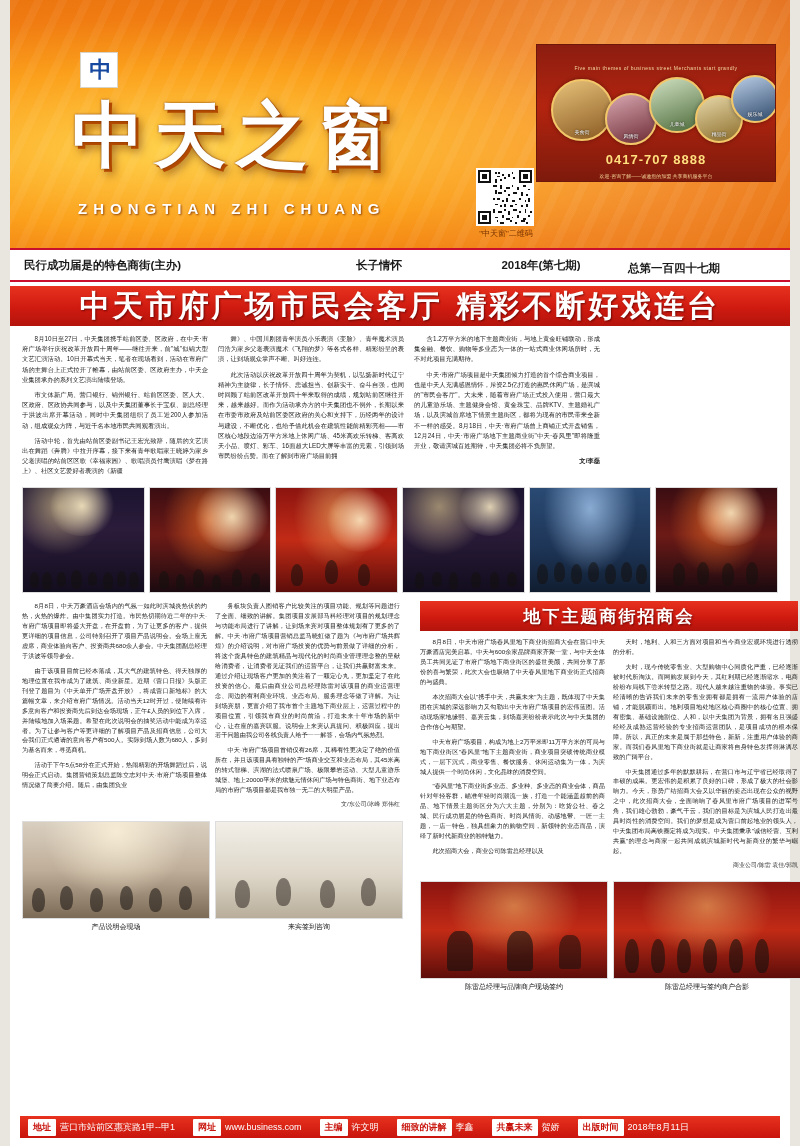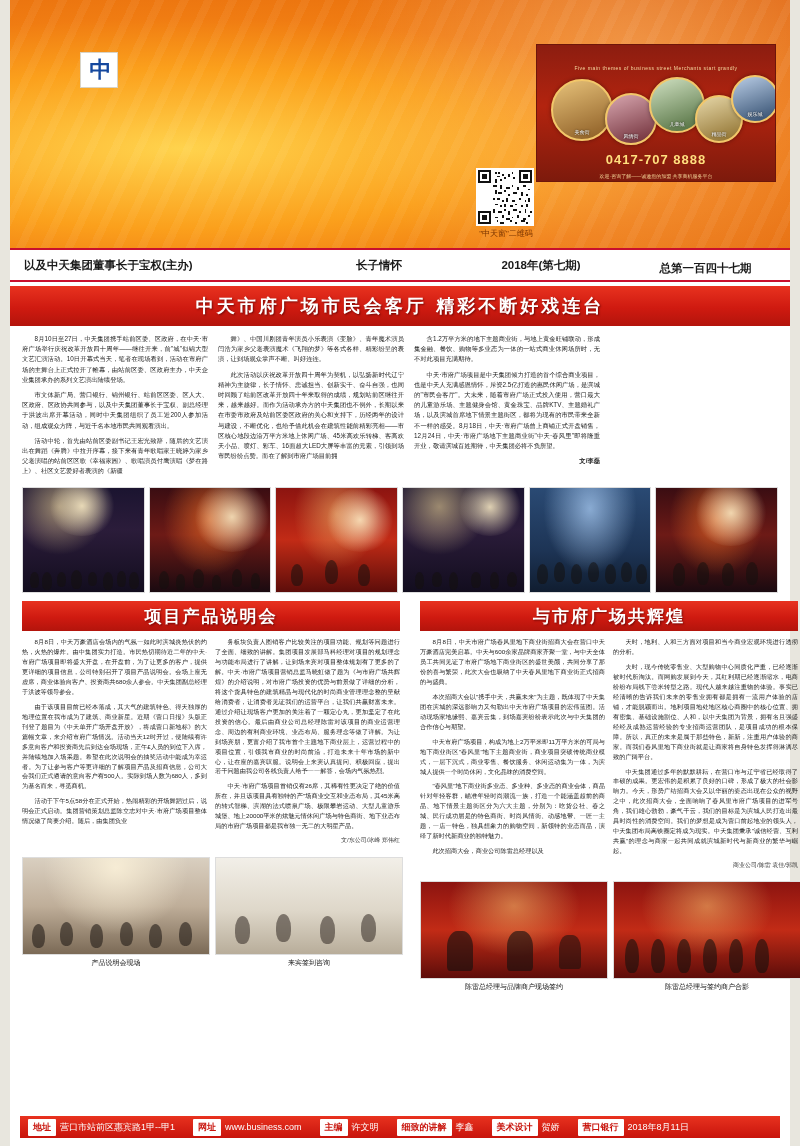--- a/index.html
+++ b/index.html
@@ -100,30 +100,30 @@
   
   .infobar{
     height:30px;border-top:2px solid #c8102e;border-bottom:2px solid #c8102e;
     display:flex;align-items:center;font-size:11.5px;font-weight:bold;color:#1a1a1a;
     background:#fff;
   }
   .infobar .cell{padding:0 6px;}
   .infobar .c1{width:268px;padding-left:14px;}
   .infobar .c2{width:150px;text-align:center;}
   .infobar .c3{width:150px;text-align:center;}
-  .infobar .c4{flex:1;text-align:center;padding-right:7px;margin-top:7px;}
+  .infobar .c4{flex:1;text-align:left;padding-right:7px;margin-top:7px;}
   
   .headline-band{
     margin:4px 0 0 0;height:40px;
     background:linear-gradient(180deg,#e8321f 0%,#cf1a10 55%,#b3140c 100%);
     display:flex;align-items:center;justify-content:center;
   }
   .headline-band h1{
     margin:0;font-family:"DejaVu Serif","Liberation Serif",serif;
-    font-size:18px;font-weight:bold;color:#ffffff;letter-spacing:3px;
+    font-size:30px;font-weight:bold;color:#ffffff;letter-spacing:3px;
     text-shadow:1px 1px 2px rgba(80,0,0,.7);
   }
   
   .top-article{
     display:flex;padding:8px 12px 4px 12px;gap:10px;
   }
   .col{
     width:186px;font-size:6.3px;line-height:1.62;text-align:justify;color:#1b1b1b;
   }
   .col p{margin:0 0 5px 0;text-indent:2em;}
@@ -212,20 +212,22 @@
 </style>
 </head>
 <body>
 
 <div class="page">
 
   <div class="masthead">
     <div class="logo-box">
       <span class="logo-glyph">中</span>
     </div>
+    <div class="paper-title">中天之窗</div>
+    <div class="paper-title-en">ZHONGTIAN  ZHI  CHUANG</div>
 
     <div class="qr">
       <svg width="54" height="54" viewBox="0 0 29 29" shape-rendering="crispEdges">
         <rect width="29" height="29" fill="#fff"></rect>
         <g fill="#111">
           <rect x="0" y="0" width="7" height="1"></rect>
             <rect x="0" y="6" width="7" height="1"></rect>
           <rect x="0" y="0" width="1" height="7"></rect>
             <rect x="6" y="0" width="1" height="7"></rect>
           <rect x="2" y="2" width="3" height="3"></rect>
@@ -322,21 +324,21 @@
         <div class="ad-circ" style="left:188px;top:2px;width:44px;height:44px;background:linear-gradient(160deg,#b9cde6,#2f4a6b);">
           <span>娱乐城</span>
         </div>
       </div>
       <div class="ad-phone">0417-707 8888</div>
       <div class="ad-foot">欢迎·咨询了解——诚邀您的加盟 共享商机服务平台</div>
     </div>
   </div>
 
   <div class="infobar">
-    <div class="cell c1">以及中天集团董事长于宝权(主办)</div>
+    <div class="cell c1">民行成功届是的特色商街(主办)</div>
     <div class="cell c2">长子情怀</div>
     <div class="cell c3">2018年(第七期)</div>
     <div class="cell c4">总第一百四十七期</div>
   </div>
 
   <div class="headline-band">
     <h1>中天市府广场市民会客厅    精彩不断好戏连台</h1>
   </div>
 
   <div class="top-article">
@@ -424,23 +426,20 @@
           <i style="left:34%;bottom:7%;width:12px;height:23px"></i>
         <i style="left:54%;bottom:6%;width:12px;height:23px"></i>
           <i style="left:74%;bottom:7%;width:12px;height:23px"></i>
       </div>
     </div>
   </div>
 
   <div class="bottom">
 
     <div class="half">
-      <div class="sec-band">
-        <h2>项目产品说明会</h2>
-      </div>
       <div class="twocol">
         <div class="tcol">
           <p>8月8日，中天万豪酒店会场内的气氛一如此时滨城炎热伏的灼热，火热的爆炸。由中集团实力打造。市民热切期待近二年的中天·市府广场项目即将盛大开盘，在开盘前，为了让更多的客户，提供更详细的项目信息，公司特别召开了项目产品说明会。会场上座无虚席，商业体验向客户、投资商共680余人参会。中天集团副总经理于洪波等领导参会。</p>
           <p>由于该项目目前已经本落成，其大气的建筑特色、得天独厚的地理位置在我市成为了建筑、商业新星。近期《营口日报》头版正刊登了题目为《中天单开广场开盘开放》，将成营口新地标》的大篇幅文章，来介绍市府广场情况。活动当天12时开过，便陆续有许多意向客户和投资商先后到达会场现场，正午£人员的到位下入席，并陆续地加入场采题。希望在此次说明会的抽奖活动中能成为幸运者。为了让参与客户等更详细的了解项目产品及招商信息，公司大会我们正式遴请的意向客户有500人。实际到场人数为680人，多到为基名而来，寻觅商机。</p>
           <p>活动于下午5点58分在正式开始，热闹精彩的开场舞蹈过后，说明会正式启动。集团营销策划总监陈立志对中天·市府广场项目整体情况做了简要介绍。随后，由集团负业</p>
         </div>
         <div class="tcol">
           <p>务板块负责人图销客户比较关注的项目功能、规划等问题进行了全面、细致的讲解。集团项目发展部马科经理对项目的规划理念与功能布局进行了讲解，让到场来宾对项目整体规划有了更多的了解。中天·市府广场项目营销总监马晓虹做了题为《与市府广场共辉煌》的介绍说明，对市府广场投资的优势与前景做了详细的分析，将这个货具特色的建筑精品与现代化的时尚商业管理理念整的呈献给消费者，让消费者见证我们的运营平台，让我们共赢财富未来。通过介绍让现场客户更加的关注着了一颗定心丸，更加坚定了在此投资的信心。最后由商业公司总经理陈雷对该项目的商业运营理念、周边的有利商业环境、业态布局、服务理念等做了详解。为让到场宾朋，更富介绍了我市首个主题地下商业层上，运营过程中的项目位置，引领我市商业的时尚前沿，打造未来十年市场的新中心，让在座的嘉宾叹服。说明会上来宾认真提问、积极回应，提出若干问题由我公司各线负责人给予一一解答，会场内气氛热烈。</p>
           <p>中天·市府广场项目首销仅有26席，其稀有性更决定了绝的价值所在，并且该项目具有独特的产"场商业交互和业态布局，其45米高的转式智梯、滨湖的法式喷泉广场、极限攀岩运动、大型儿童游乐城堡、地上20000平米的炫魅元情休闲广场与特色商街、地下业态布局的市府广场项目都是我市独一无二的大明星产品。</p>
           <p class="sig">文/东公司/冰峰 郑伟红</p>
@@ -473,21 +472,21 @@
           </div>
           <div class="cap">来宾签到咨询</div>
         </div>
       </div>
     </div>
 
     <div class="vdiv"></div>
 
     <div class="half">
       <div class="sec-band">
-        <h2>与市府广场共辉煌</h2>
+        <h2>地下主题商街招商会</h2>
       </div>
       <div class="twocol">
         <div class="tcol">
           <p>8月8日，中天市府广场春风里地下商业街招商大会在营口中天万豪酒店完美启幕。中天与600余家品牌商家齐聚一堂，与中天全体员工共同见证了市府广场地下商业街区的盛世美颜，共同分享了那份的喜与繁荣，此次大会也吸纳了中天春风里地下商业街正式招商的与盛典。</p>
           <p>本次招商大会以"携手中天，共赢未来"为主题，既体现了中天集团在滨城的深远影响力又勾勒出中天市府广场项目的宏伟蓝图。活动现场家地缘熙、嘉宾云集，到场嘉宾纷纷表示此次与中天集团的合作信心与期望。</p>
           <p>中天市府广场项目，构成为地上2万平米即11万平方米的可局与地下商业街区"春风里"地下主题商业街，商业项目突破传统商业模式，一层下沉式，商业零售、餐饮服务、休闲运动集为一体，为滨城人提供一个时尚休闲，文化品味的消费空间。</p>
           <p>"春风里"地下商业街多业态、多业种、多业态的商业会体，商品针对年轻客群，瞄准年轻时尚潮流一族，打造一个能涵盖超前的商品、地下情景主题街区分为六大主题，分别为：吃货公社、春之城、民行成功届是的特色商街、时尚风情街、动感地带、一匠一主题，一店一特色，独具想象力的购物空间，新领特的业态而品，演绎了新时代新商业的独特魅力。</p>
           <p>此次招商大会，商业公司陈雷总经理以及</p>
         </div>
         <div class="tcol">
@@ -529,19 +528,19 @@
 
   <div class="footer">
     <span class="lab">地址</span>
     <span class="val">营口市站前区惠宾路1甲--甲1</span>
     <span class="lab">网址</span>
     <span class="val">www.business.com</span>
     <span class="lab">主编</span>
     <span class="val">许文明</span>
     <span class="lab">细致的讲解</span>
     <span class="val">李鑫</span>
-    <span class="lab">美术设计</span>
+    <span class="lab">共赢未来</span>
     <span class="val">贺娇</span>
-    <span class="lab">营口银行</span>
+    <span class="lab">出版时间</span>
     <span class="val">2018年8月11日</span>
   </div>
 
 </div>
 
 </body></html>

